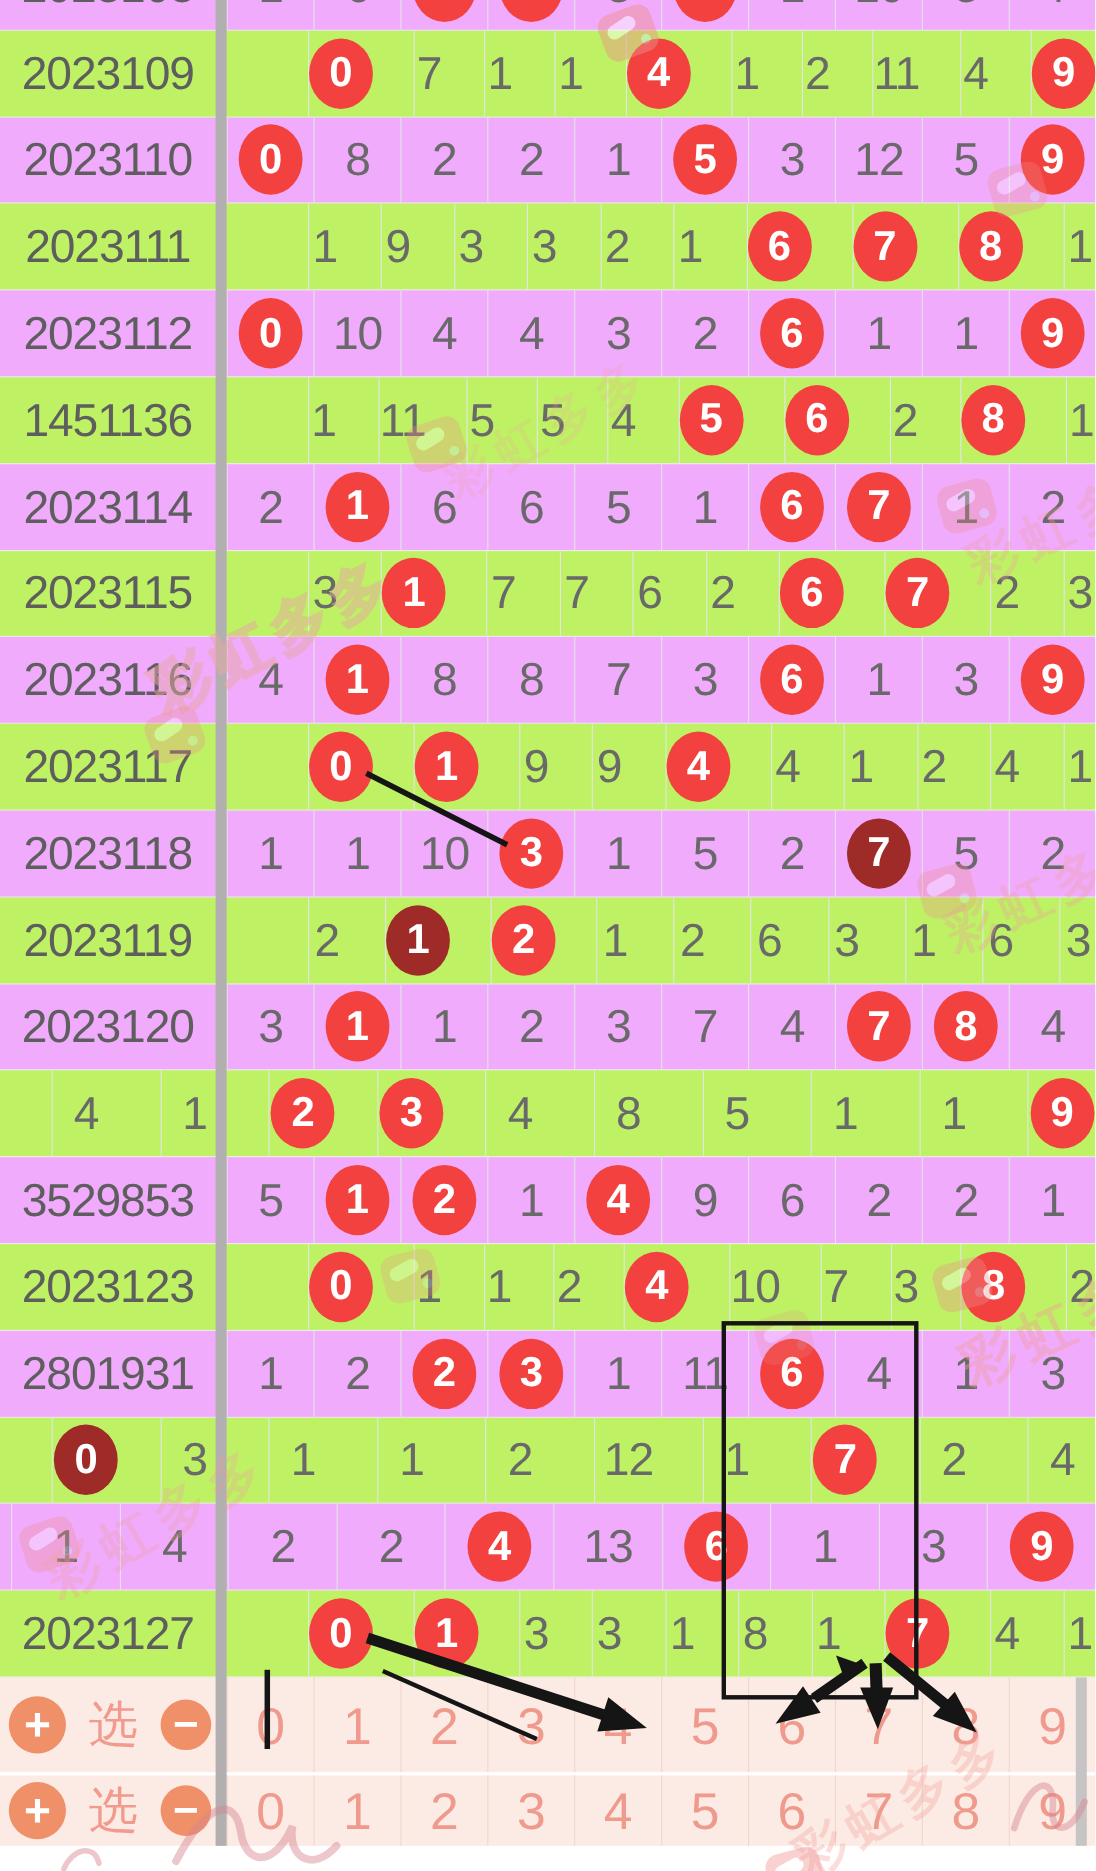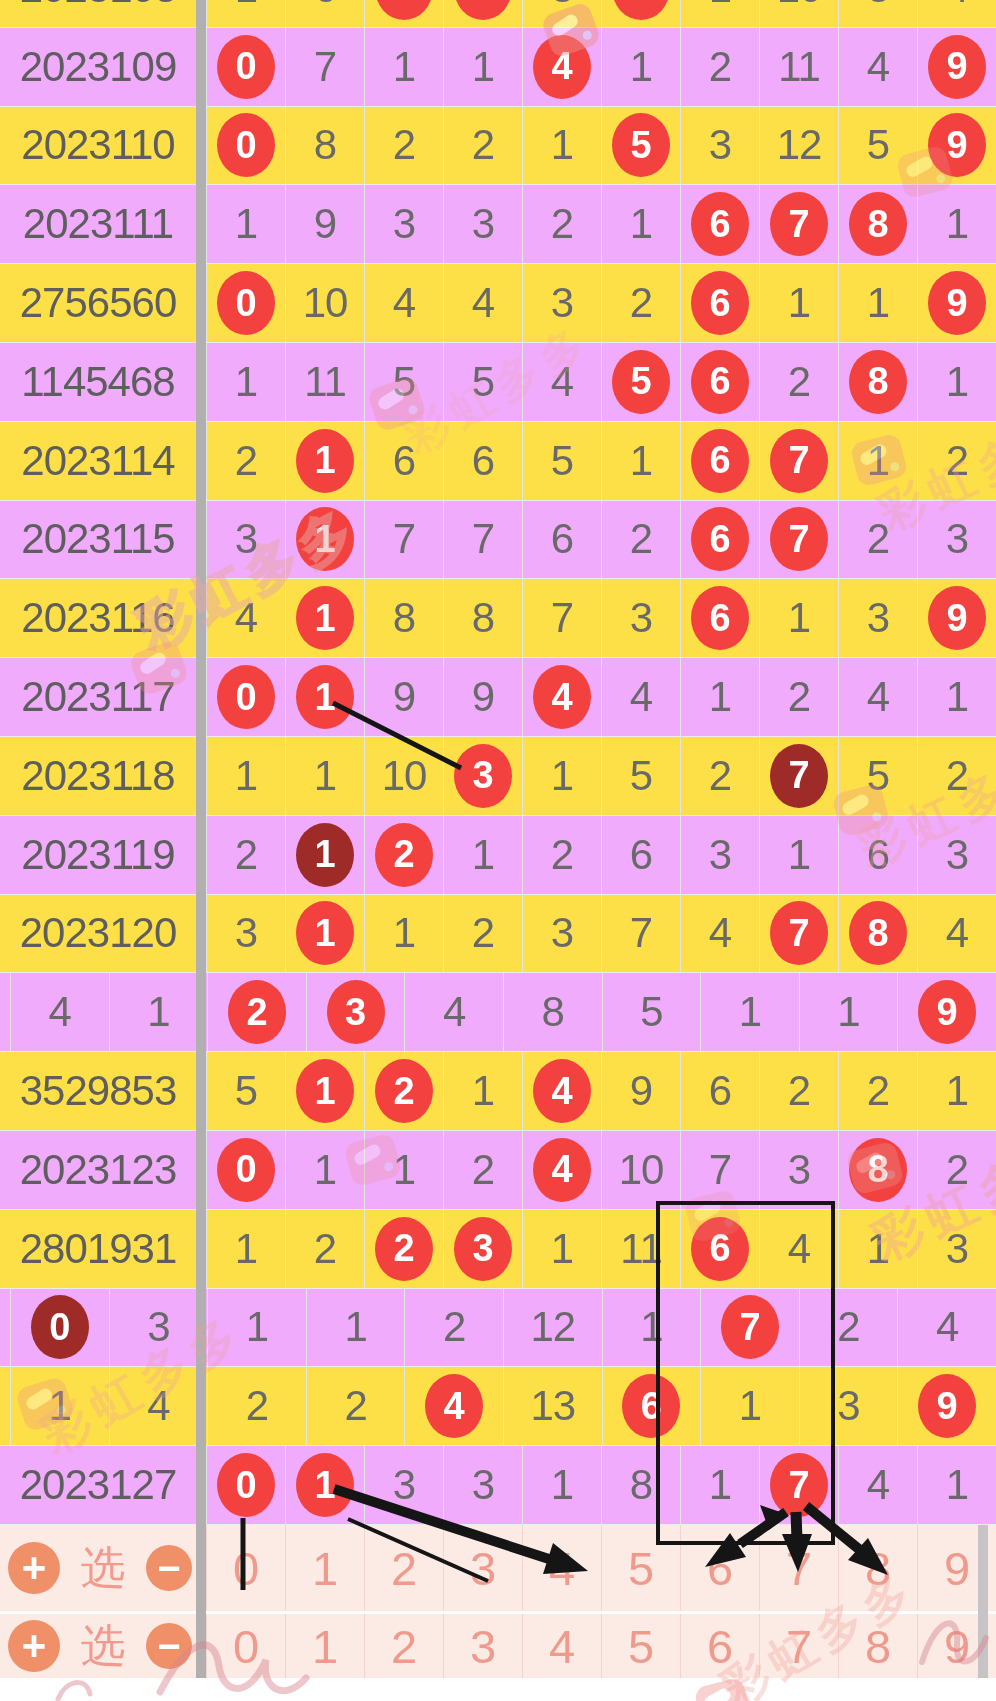--- a/index.html
+++ b/index.html
@@ -1,21 +1,21 @@
 <!DOCTYPE html>
 <html><head>
 <meta charset="utf-8">
 <style>
   html,body{margin:0;padding:0;background:#fff;}
   #app{position:relative;width:996px;height:1701px;overflow:hidden;background:#ffffff;
        font-family:"Liberation Sans","DejaVu Sans",sans-serif;}
   
   #table{position:absolute;left:0;top:-51px;width:996px;}
-  .row{display:flex;height:78.8px;box-sizing:border-box;border-bottom:1px solid #ececec;background:#fde047;}
-  .row.alt{background:#f0abfc;}
+  .row{display:flex;height:78.8px;box-sizing:border-box;border-bottom:1px solid #ececec;background:#f0abfc;}
+  .row.alt{background:#bef264;gap:37px;}
   .period{width:196px;display:flex;align-items:center;justify-content:center;
           font-size:42px;color:#5e5e5e;letter-spacing:-1px;}
   .gap{width:10px;}
   .cell{flex:1;display:flex;align-items:center;justify-content:center;
         font-size:42px;color:#696969;border-left:1px solid #e4e4e4;letter-spacing:-1px;}
   .circle{width:58px;height:64px;border-radius:50%;display:flex;align-items:center;justify-content:center;
           font-size:38px;font-weight:bold;color:#fff;letter-spacing:0;}
   .circle.r{background:#f2413f;}
   .circle.d{background:#9e2b28;}
   
@@ -123,41 +123,41 @@
         </div>
         <div class="cell">
           <div class="circle r">7</div>
         </div>
         <div class="cell">
           <div class="circle r">8</div>
         </div>
         <div class="cell">1</div>
       </div>
       <div class="row">
-        <div class="period">2756560</div>
+        <div class="period">2023112</div>
         <div class="gap"></div>
         <div class="cell">
           <div class="circle r">0</div>
         </div>
         <div class="cell">10</div>
         <div class="cell">4</div>
         <div class="cell">4</div>
         <div class="cell">3</div>
         <div class="cell">2</div>
         <div class="cell">
           <div class="circle r">6</div>
         </div>
         <div class="cell">1</div>
         <div class="cell">1</div>
         <div class="cell">
           <div class="circle r">9</div>
         </div>
       </div>
       <div class="row alt">
-        <div class="period">1145468</div>
+        <div class="period">1451136</div>
         <div class="gap"></div>
         <div class="cell">1</div>
         <div class="cell">11</div>
         <div class="cell">5</div>
         <div class="cell">5</div>
         <div class="cell">4</div>
         <div class="cell">
           <div class="circle r">5</div>
         </div>
         <div class="cell">

